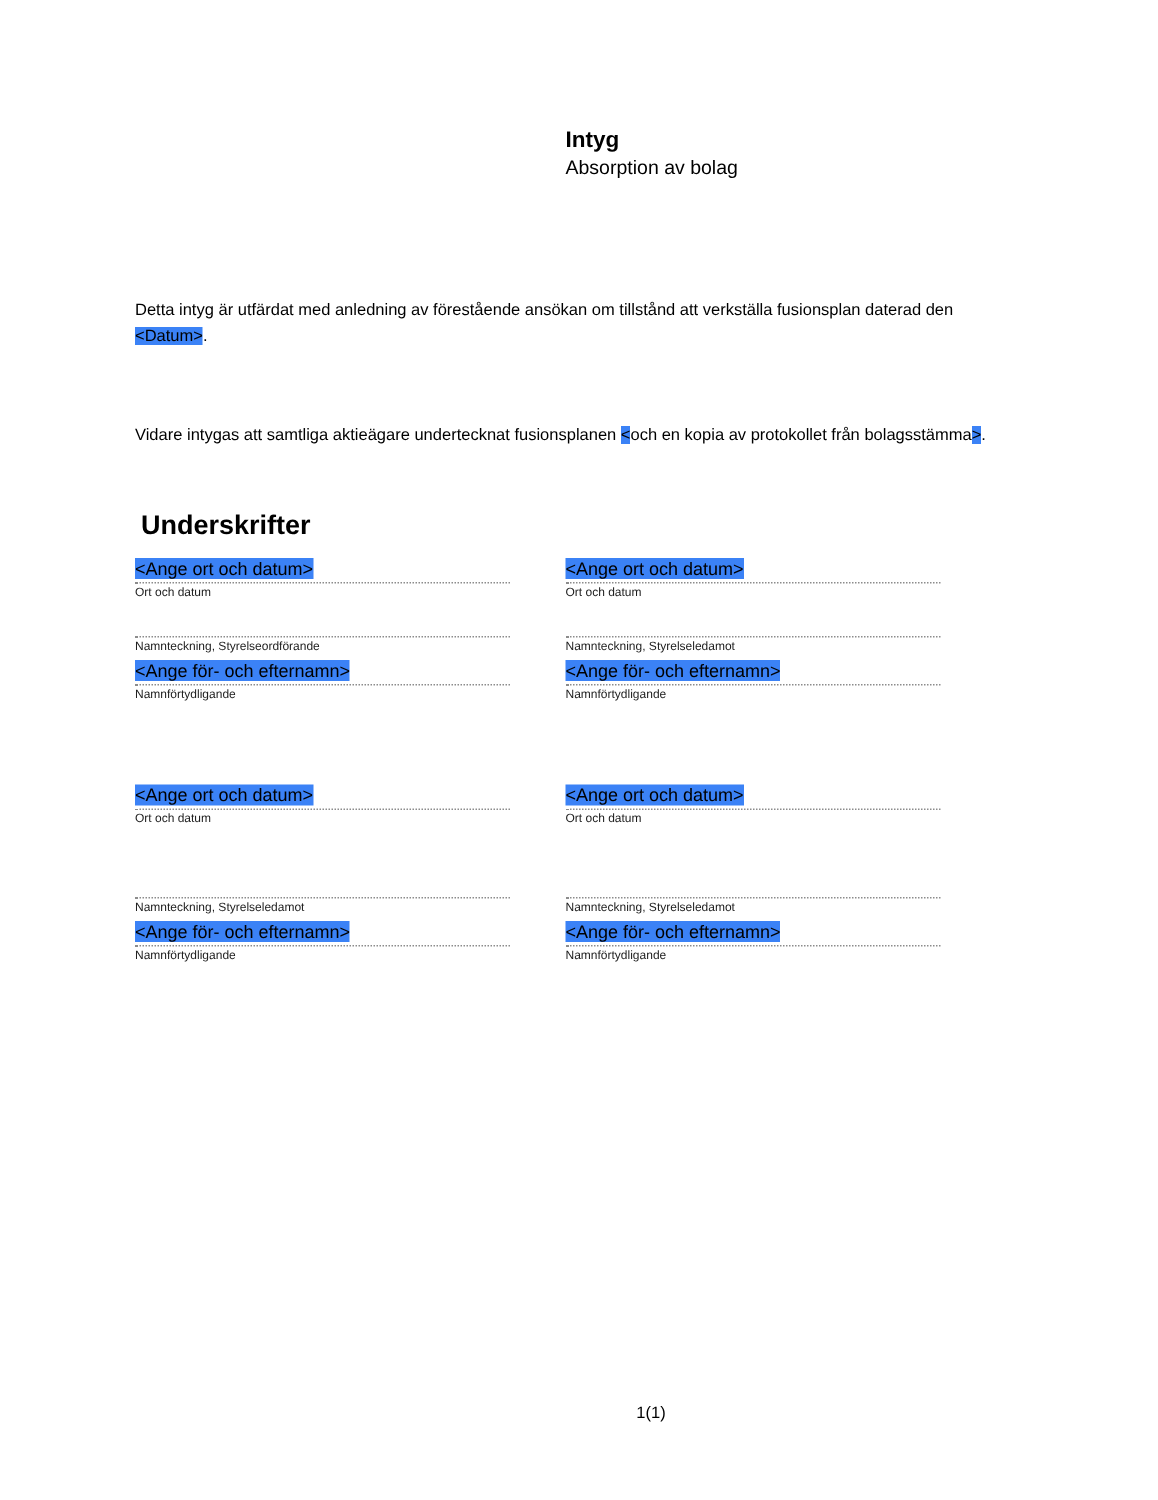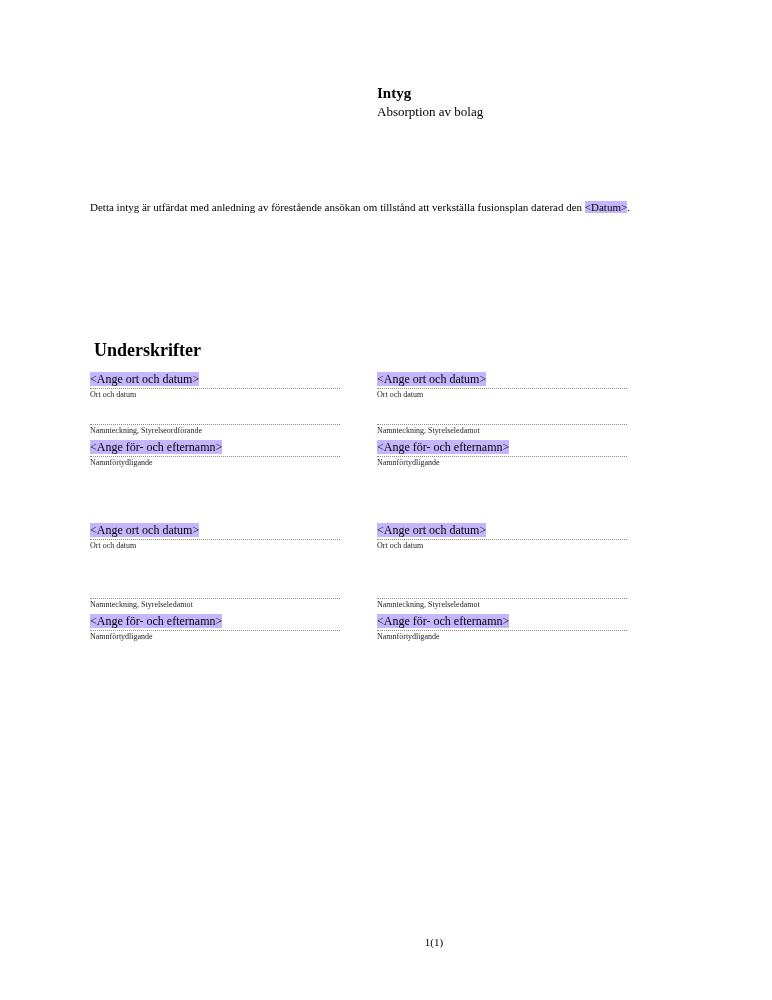--- a/index.html
+++ b/index.html
@@ -1,40 +1,40 @@
 <!DOCTYPE html>
 <html><head>
 <meta charset="utf-8">
 <style>
   html, body { margin: 0; padding: 0; background: #ffffff; }
   .page {
     position: relative;
     width: 772px;
     height: 1000px;
     background: #ffffff;
-    font-family: Liberation Serif, serif;
+    font-family: Liberation Sans, sans-serif;
     color: #000000;
     overflow: hidden;
   }
   .title-block { position: absolute; left: 377px; top: 84px; }
   .doc-title   { font-size: 15px; font-weight: bold; line-height: 19px; }
   .doc-subtitle{ font-size: 13px; line-height: 17px; }
 
   .para {
     position: absolute;
     left: 90px;
     width: 572px;
     font-size: 11px;
     line-height: 16.5px;
   }
   .p1 { top: 199px; }
   .p2 { top: 249px; }
   .p3 { top: 282px; }
 
-  .hl { background: #c4b5fd; }
+  .hl { background: #3b82f6; }
 
   .sig-heading {
     position: absolute;
     left: 90px;
     top: 336px;
     margin: 4px;
     font-size: 18px;
     font-weight: bold;
   }
 
@@ -82,20 +82,23 @@
   <div class="title-block">
     <div class="doc-title">Intyg</div>
     <div class="doc-subtitle">Absorption av bolag</div>
   </div>
 
   <div class="para p1">
     <span>Detta intyg är utfärdat med anledning av förestående ansökan om tillstånd att verkställa fusionsplan daterad den </span><span class="hl">&lt;Datum&gt;</span><span>.</span>
   </div>
 
 
+  <div class="para p3">
+    <span>Vidare intygas att samtliga aktieägare undertecknat fusionsplanen </span><span class="hl">&lt;</span><span>och en kopia av protokollet från bolagsstämma</span><span class="hl">&gt;</span><span>.</span>
+  </div>
 
   <h2 class="sig-heading">Underskrifter</h2>
 
   <div class="sig-cell col-left row1">
     <div class="sig-value"><span class="hl">&lt;Ange ort och datum&gt;</span></div>
     <div class="sig-small">Ort och datum</div>
   </div>
   <div class="sig-cell col-right row1">
     <div class="sig-value"><span class="hl">&lt;Ange ort och datum&gt;</span></div>
     <div class="sig-small">Ort och datum</div>

